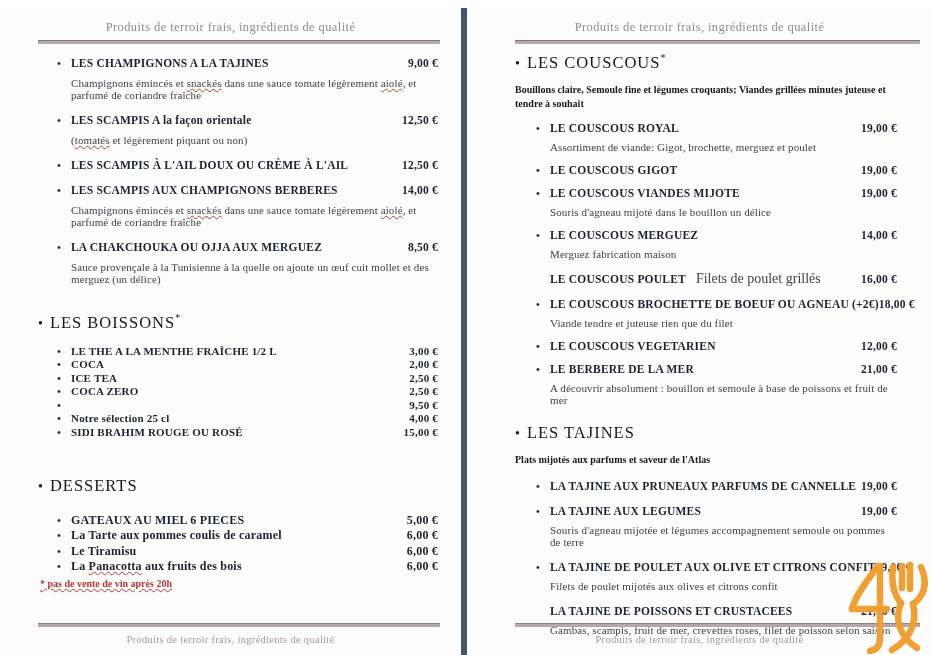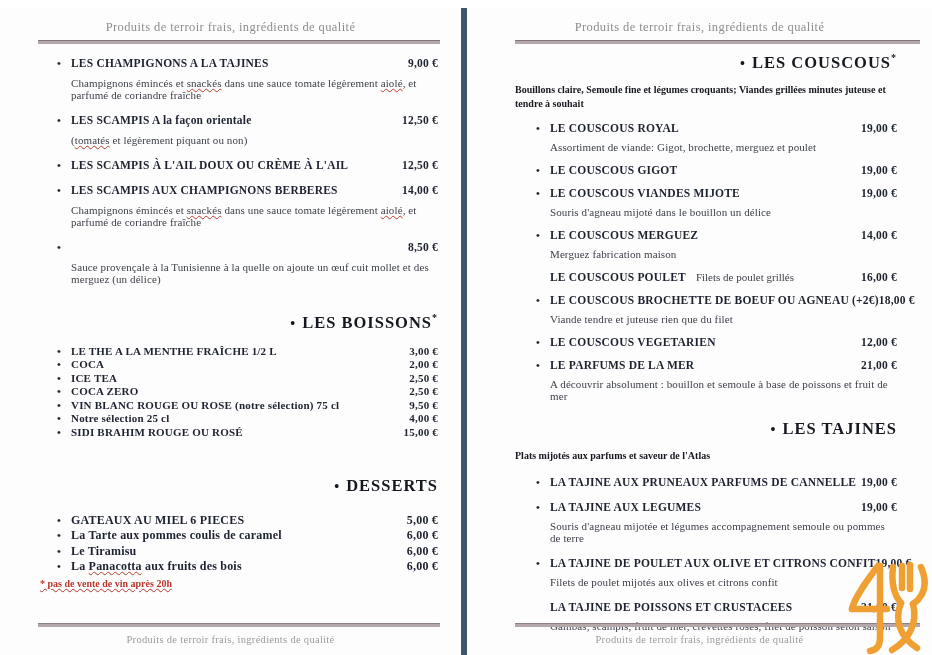--- a/index.html
+++ b/index.html
@@ -19,33 +19,33 @@
   .foot-rule{position:absolute;bottom:36px;height:3px;background:#b5a7aa;border-top:1px solid #8a7f83;}
   .page.left  .foot-rule{left:38px;right:21px;}
   .page.right .foot-rule{left:48px;right:12px;}
   .page-foot{position:absolute;bottom:18px;left:0;right:0;text-align:center;
              color:#9b9b9b;font-size:10.5px;letter-spacing:.3px;}
 
   .content{position:absolute;top:36px;}
   .page.left  .content{left:38px;right:23px;}
   .page.right .content{left:48px;right:35px;}
 
-  .sec-title{margin:0;text-align:right;font-size:16.5px;font-weight:bold;
+  .sec-title{margin:0;text-align:left;font-size:16.5px;font-weight:normal;
              letter-spacing:1px;color:#16181f;}
   .sec-title sup{font-size:10px;}
   .sec-title .tb{font-size:14px;margin-right:6px;}
 
   .intro{font-weight:bold;font-size:10px;margin:10px 0 0 0;color:#16181f;line-height:14px;}
 
   .item{padding-left:19px;}
   .page.right .item{padding-left:21px;}
   .item .row{display:flex;align-items:baseline;font-weight:bold;font-size:11.5px;letter-spacing:.2px;}
   .item .bul{width:14px;flex:0 0 14px;font-size:11px;}
   .item .nm{white-space:nowrap;}
-  .item .inl{font-weight:normal;font-size:11px;letter-spacing:0;margin-left:10px;color:#3d414a;}
+  .item .inl{font-weight:normal;font-size:14px;letter-spacing:0;margin-left:10px;color:#3d414a;}
   .item .pr{margin-left:auto;white-space:nowrap;}
   .desc{font-weight:normal;font-size:11px;color:#3d414a;margin:6px 0 1px 14px;letter-spacing:.1px;}
 
   
   [data-section="entrees"]  .sec-title{margin-top:27px;}
   [data-section="entrees"]  .item{margin-top:13px;}
   [data-section="entrees"]  .item + .item{margin-top:13px;}
   [data-section="entrees"]  .desc{margin-top:8px;}
   [data-section="boissons"] .sec-title{margin-top:27px;margin-bottom:12px;}
   [data-section="boissons"] .item{margin-top:0;}
@@ -103,20 +103,21 @@
             <div class="row">
               <span class="bul">•</span>
               <span class="nm">LES SCAMPIS AUX CHAMPIGNONS BERBERES</span>
               <span class="pr">14,00 €</span>
             </div>
             <div class="desc">Champignons émincés et <span class="sq">snackés</span> dans une sauce tomate légèrement <span class="sq">aiolé</span>, et parfumé de coriandre fraîche</div>
           </div>
           <div class="item">
             <div class="row">
               <span class="bul">•</span>
+              <span class="nm">LA CHAKCHOUKA OU OJJA AUX MERGUEZ</span>
               <span class="pr">8,50 €</span>
             </div>
             <div class="desc">Sauce provençale à la Tunisienne à la quelle on ajoute un œuf cuit mollet et des merguez (un délice)</div>
           </div>
         </section>
         <section class="menu-section" data-section="boissons">
           <h2 class="sec-title"><span class="tb">•</span>LES BOISSONS<sup>*</sup></h2>
           <div class="item">
             <div class="row">
               <span class="bul">•</span>
@@ -141,21 +142,20 @@
           <div class="item">
             <div class="row">
               <span class="bul">•</span>
               <span class="nm">COCA ZERO</span>
               <span class="pr">2,50 €</span>
             </div>
           </div>
           <div class="item">
             <div class="row">
               <span class="bul">•</span>
-              <span class="nm">VIN BLANC ROUGE OU ROSE (notre sélection) 75 cl</span>
               <span class="pr">9,50 €</span>
             </div>
           </div>
           <div class="item">
             <div class="row">
               <span class="bul">•</span>
               <span class="nm">Notre sélection 25 cl</span>
               <span class="pr">4,00 €</span>
             </div>
           </div>
@@ -262,21 +262,21 @@
           <div class="item">
             <div class="row">
               <span class="bul">•</span>
               <span class="nm">LE COUSCOUS VEGETARIEN</span>
               <span class="pr">12,00 €</span>
             </div>
           </div>
           <div class="item">
             <div class="row">
               <span class="bul">•</span>
-              <span class="nm">LE PARFUMS DE LA MER</span>
+              <span class="nm">LE BERBERE DE LA MER</span>
               <span class="pr">21,00 €</span>
             </div>
             <div class="desc">A découvrir absolument : bouillon et semoule à base de poissons et fruit de mer</div>
           </div>
         </section>
         <section class="menu-section" data-section="tajines">
           <h2 class="sec-title"><span class="tb">•</span>LES TAJINES</h2>
           <p class="intro">Plats mijotés aux parfums et saveur de l'Atlas</p>
           <div class="item">
             <div class="row">

